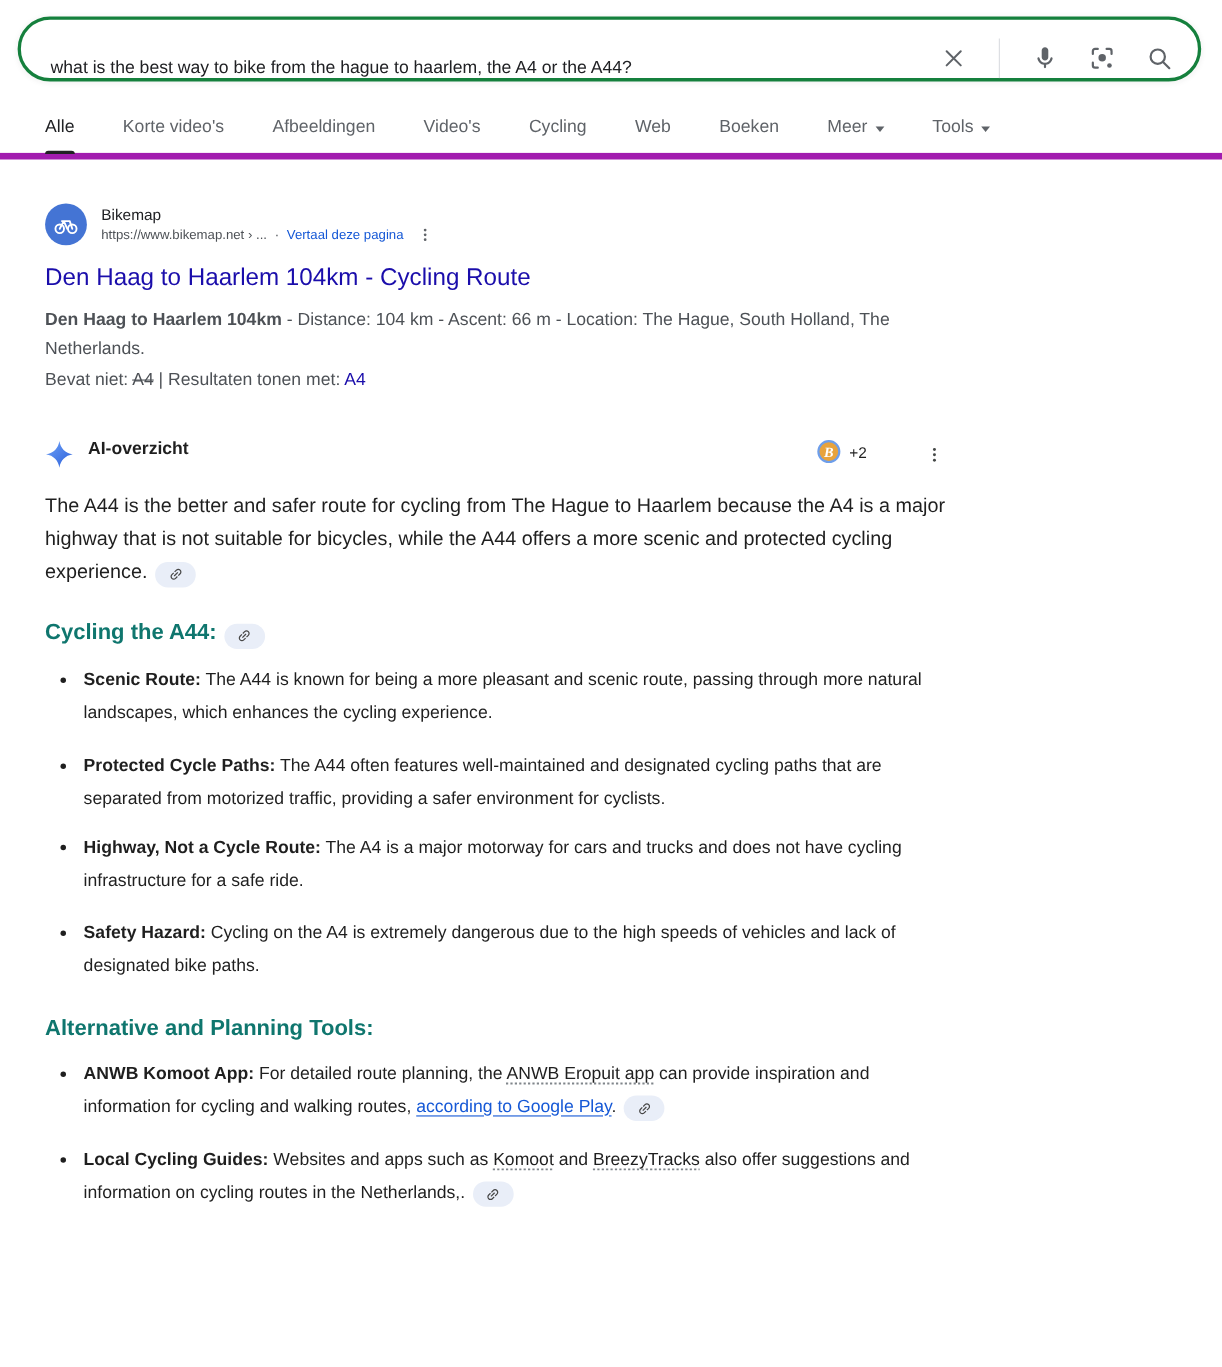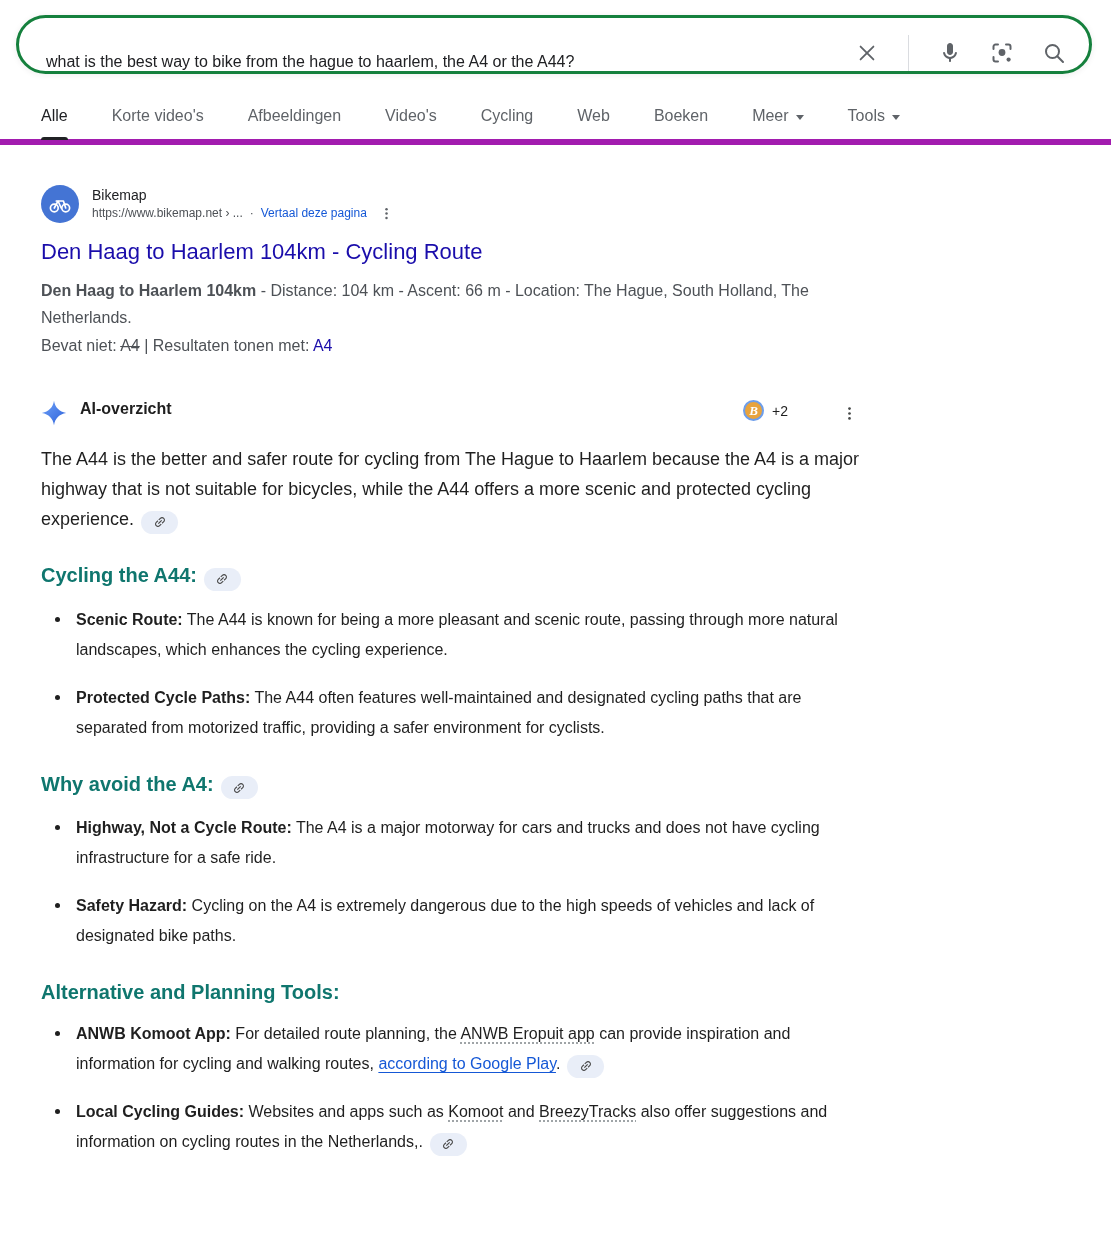--- a/index.html
+++ b/index.html
@@ -223,25 +223,20 @@
             <path fill="#474747" d="M3.9 12c0-1.71 1.39-3.1 3.1-3.1h4V7H7c-2.76 0-5 2.24-5 5s2.24 5 5 5h4v-1.9H7c-1.71 0-3.1-1.39-3.1-3.1zM8 13h8v-2H8v2zm9-6h-4v1.9h4c1.71 0 3.1 1.39 3.1 3.1s-1.39 3.1-3.1 3.1h-4V17h4c2.76 0 5-2.24 5-5s-2.24-5-5-5z"></path>
           </svg>
         </button></h3>
     <ul class="aio-list">
       <li><span class="lead">Scenic Route:</span><span> The A44 is known for being a more pleasant and scenic route, passing through more natural landscapes, which enhances the cycling experience.</span></li>
       <li><span class="lead">Protected Cycle Paths:</span><span> The A44 often features well-maintained and designated cycling paths that are separated from motorized traffic, providing a safer environment for cyclists.</span></li>
     </ul>
   </div>
 
   <div class="aio-section">
-    <h3 class="aio-h"><span>Why avoid the A4:</span><button class="chip">
-          <svg width="14" height="14" viewBox="0 0 24 24">
-            <path fill="#474747" d="M3.9 12c0-1.71 1.39-3.1 3.1-3.1h4V7H7c-2.76 0-5 2.24-5 5s2.24 5 5 5h4v-1.9H7c-1.71 0-3.1-1.39-3.1-3.1zM8 13h8v-2H8v2zm9-6h-4v1.9h4c1.71 0 3.1 1.39 3.1 3.1s-1.39 3.1-3.1 3.1h-4V17h4c2.76 0 5-2.24 5-5s-2.24-5-5-5z"></path>
-          </svg>
-        </button></h3>
     <ul class="aio-list">
       <li><span class="lead">Highway, Not a Cycle Route:</span><span> The A4 is a major motorway for cars and trucks and does not have cycling infrastructure for a safe ride.</span></li>
       <li><span class="lead">Safety Hazard:</span><span> Cycling on the A4 is extremely dangerous due to the high speeds of vehicles and lack of designated bike paths.</span></li>
     </ul>
   </div>
 
   <div class="aio-section">
     <h3 class="aio-h"><span>Alternative and Planning Tools:</span></h3>
     <ul class="aio-list">
       <li><span class="lead">ANWB Komoot App:</span><span> For detailed route planning, the </span><span class="term">ANWB Eropuit app</span><span> can provide inspiration and information for cycling and walking routes, </span><a class="ai-link">according to Google Play</a><span>.</span><button class="chip">

